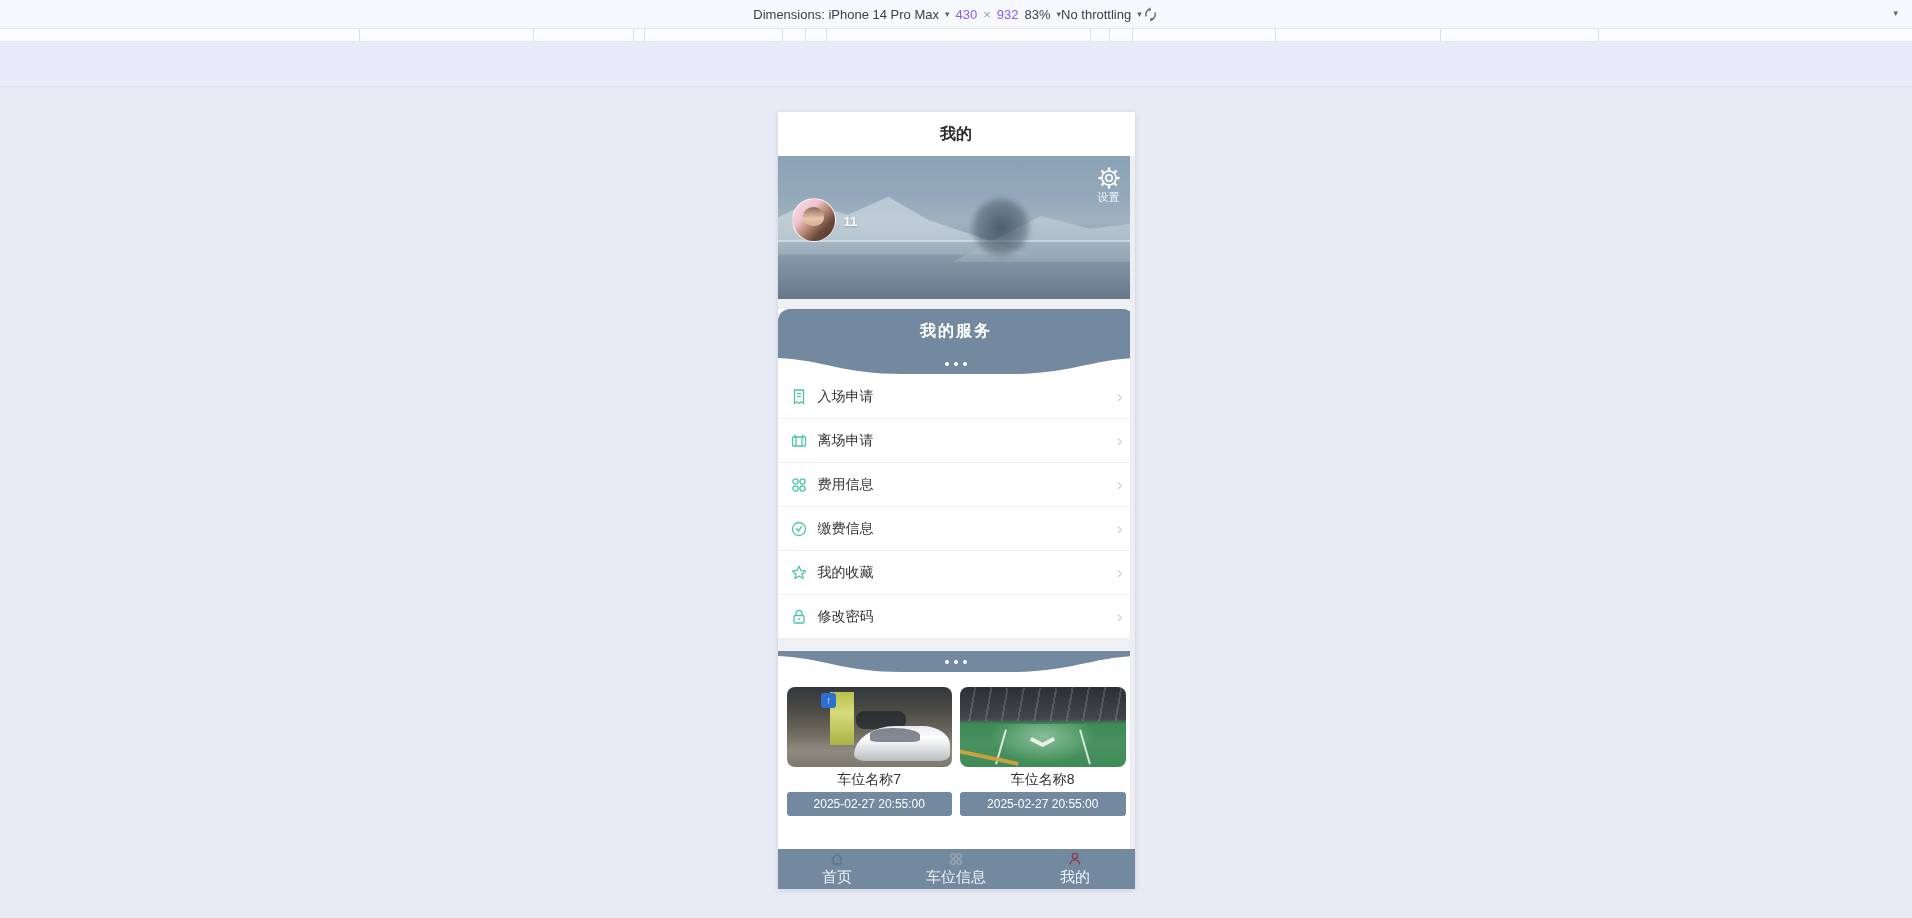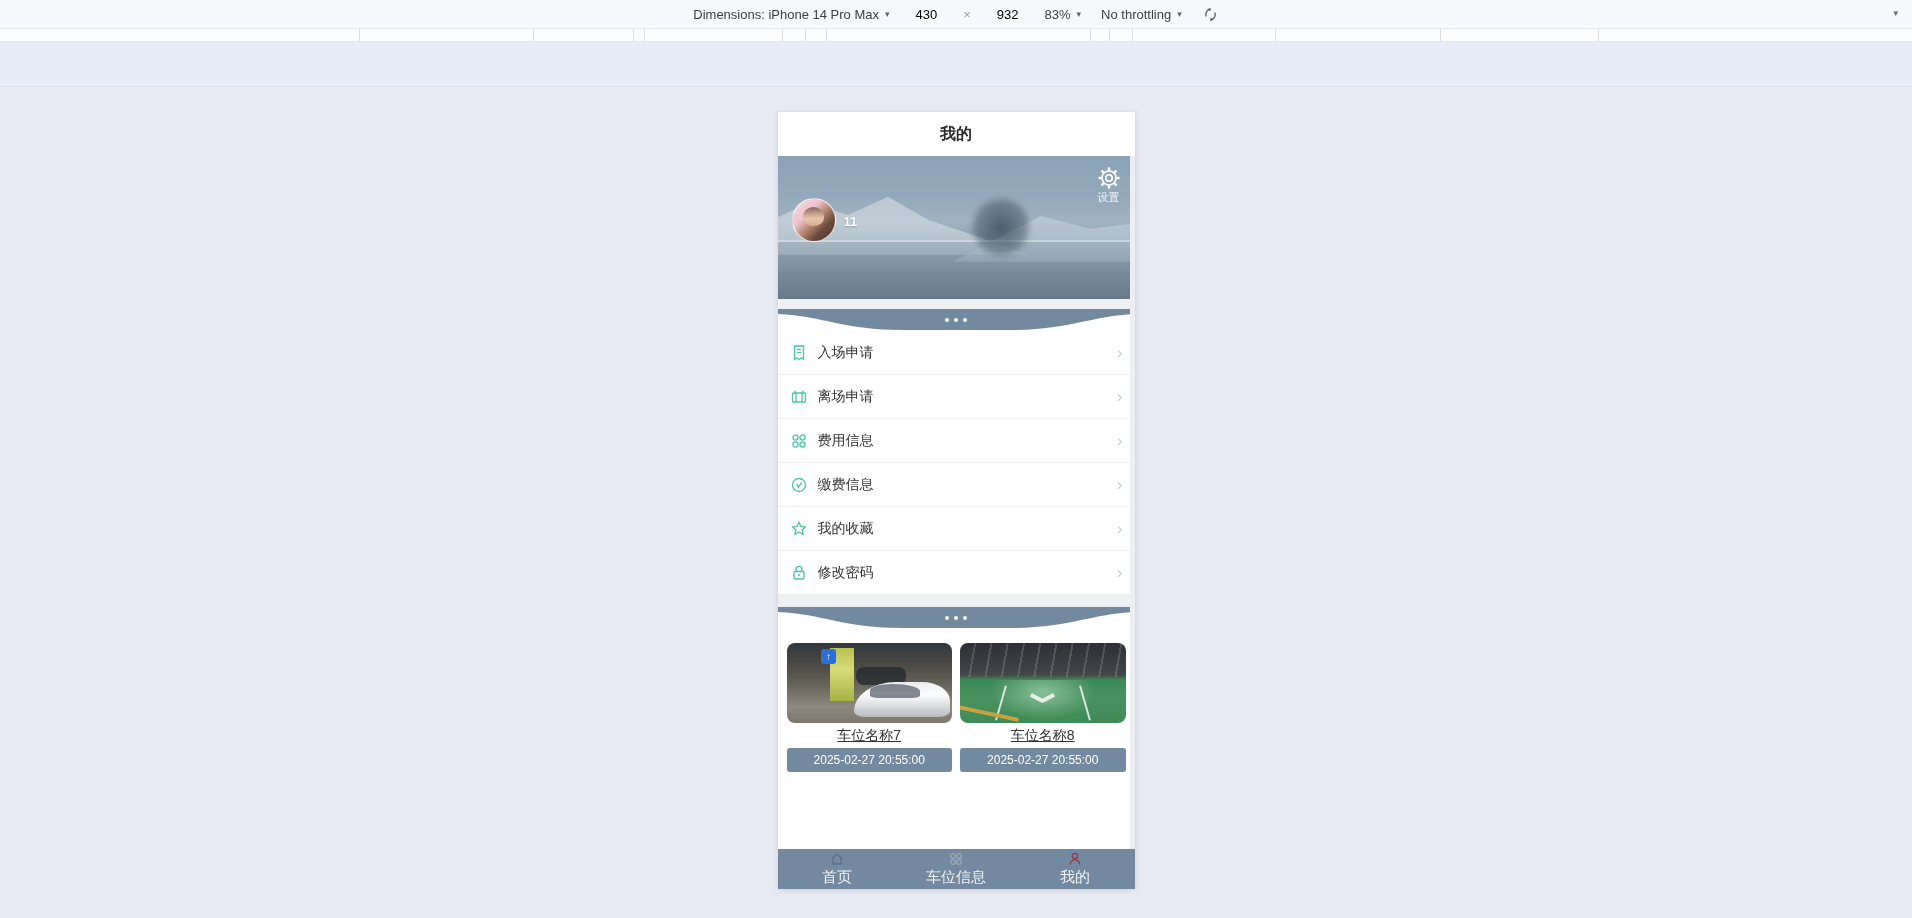--- a/index.html
+++ b/index.html
@@ -2,24 +2,24 @@
 <html><head>
 <meta charset="utf-8">
 <style>
   * { margin:0; padding:0; box-sizing:border-box; }
   html,body { width:1912px; height:918px; overflow:hidden;
     font-family:"Liberation Sans","DejaVu Sans",sans-serif; background:#e9ebf4; }
 
   
   .dt-toolbar { height:29px; background:#f7f8fc; border-bottom:1px solid #e4e7f0;
     display:flex; align-items:center; position:relative; font-size:13px; color:#3c4043; }
-  .dt-center { margin:0 auto; display:flex; align-items:center; gap:20px; }
+  .dt-center { margin:0 auto; display:flex; align-items:center; }
   .dt-item { display:flex; align-items:center; gap:6px; cursor:pointer; white-space:nowrap; }
   .caret { font-size:9px; color:#5f6368; }
-  .dt-num { color:#000000; padding:2px 6px; }
+  .dt-num { color:#8b5cf6; padding:2px 6px; }
   .dt-times { color:#9aa0a6; }
   .dt-rotate svg { display:block; }
   .dt-overflow { position:absolute; right:14px; top:8px; font-size:9px; color:#5f6368; cursor:pointer; }
 
   
   .ruler { height:13px; background:#fcfdfe; border-bottom:1px solid #e4e7f0; position:relative; }
   .ruler .tick { position:absolute; top:0; bottom:0; width:1px; background:#d9dde9; }
   .subband { height:45px; background:#e8ecf8; border-bottom:1px solid #dee2ef; }
 
   
@@ -71,21 +71,21 @@
   .svc-label { flex:1; font-size:14px; color:#333; }
   .svc-chevron { color:#c9ccd1; font-size:17px; line-height:1; }
 
   .phone-scrollbar { position:absolute; top:44px; bottom:40px; right:0; width:5px;
     background:#eceef2; z-index:3; }
 
   
   .cards { display:flex; gap:8px; padding:14px 9px 0; background:#fff; }
   .card { flex:1; min-width:0; cursor:pointer; }
   .card-img { height:80px; border-radius:8px; overflow:hidden; position:relative; }
-  .card-name { text-align:center; font-size:14px; color:#333; padding:4px 0 3px;text-decoration:underline; }
+  .card-name { text-align:center; font-size:14px; color:#333; padding:4px 0 3px; }
   .card-time { height:24px; background:#7389a0; border-radius:3px; color:#fff; font-size:12px;
     display:flex; align-items:center; justify-content:center; }
 
   
   .photo1 { background:linear-gradient(180deg,#33383e 0%,#4b4a43 28%,#6a675d 55%,#8e8a7f 80%,#7b776d 100%); }
   .photo1 .pillar { position:absolute; left:26%; top:6%; width:15%; height:66%;
     background:linear-gradient(180deg,#b9c24e,#d6dc7a 40%,#a9b244); }
   .photo1 .sign { position:absolute; left:21%; top:7%; width:15px; height:15px; border-radius:3px;
     background:#2e6fd6; color:#fff; font-size:10px; line-height:15px; text-align:center; }
   .photo1 .car { position:absolute; right:1%; bottom:7%; width:58%; height:44%;
@@ -193,20 +193,21 @@
             <line x1="19.5" y1="4.5" x2="17.2" y2="6.8"></line>
               <line x1="6.8" y1="17.2" x2="4.5" y2="19.5"></line>
           </g>
         </svg>
         <span class="settings-label">设置</span>
       </div>
     </div>
 
     <div class="section-gap" style="height:10px"></div>
 
+    <div class="banner">我的服务</div>
     <div class="wave-wrap">
       <svg viewBox="0 0 357 22" preserveAspectRatio="none">
         <path d="M0,0 L357,0 L357,5 C312,7 292,21 232,21 L125,21 C65,21 45,7 0,5 Z" fill="#7389a0"></path>
       </svg>
       <div class="wave-dots">
           <i></i>
           <i></i>
           <i></i>
         </div>
     </div>

